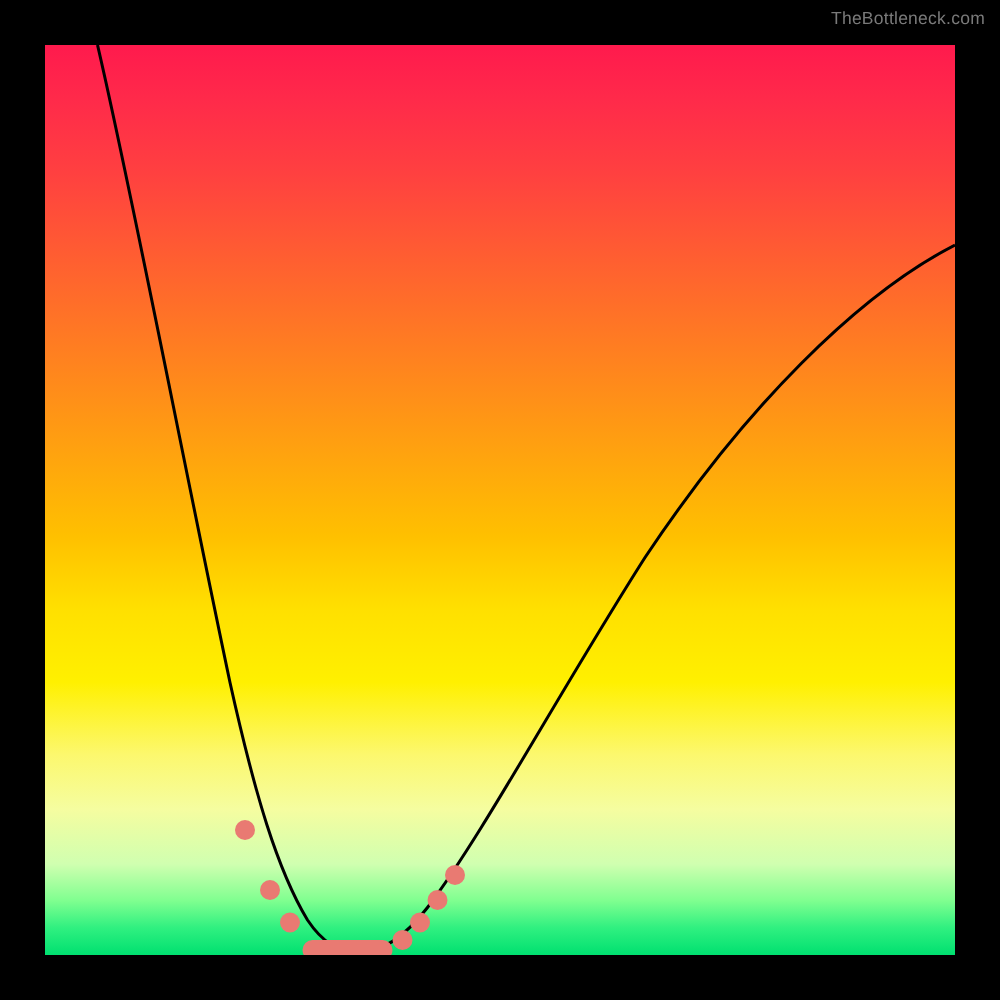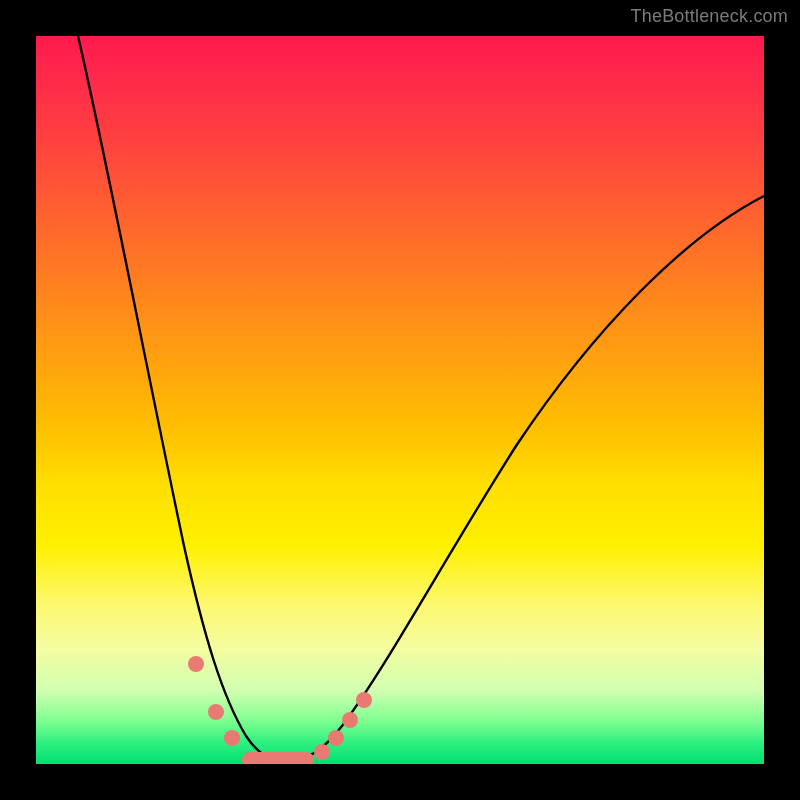--- a/index.html
+++ b/index.html
@@ -42,21 +42,21 @@
       #80ff90 94%,
       #30f080 97%,
       #00e070 100%
     );
   }
   .watermark {
     position: absolute;
     top: 6px;
     right: 12px;
     color: #7a7a7a;
-    font-size: 18px;
+    font-size: 14px;
     letter-spacing: 0.2px;
   }
   svg.curve {
     position: absolute;
     top: 0;
     left: 0;
   }
 </style>
 </head>
 <body>

